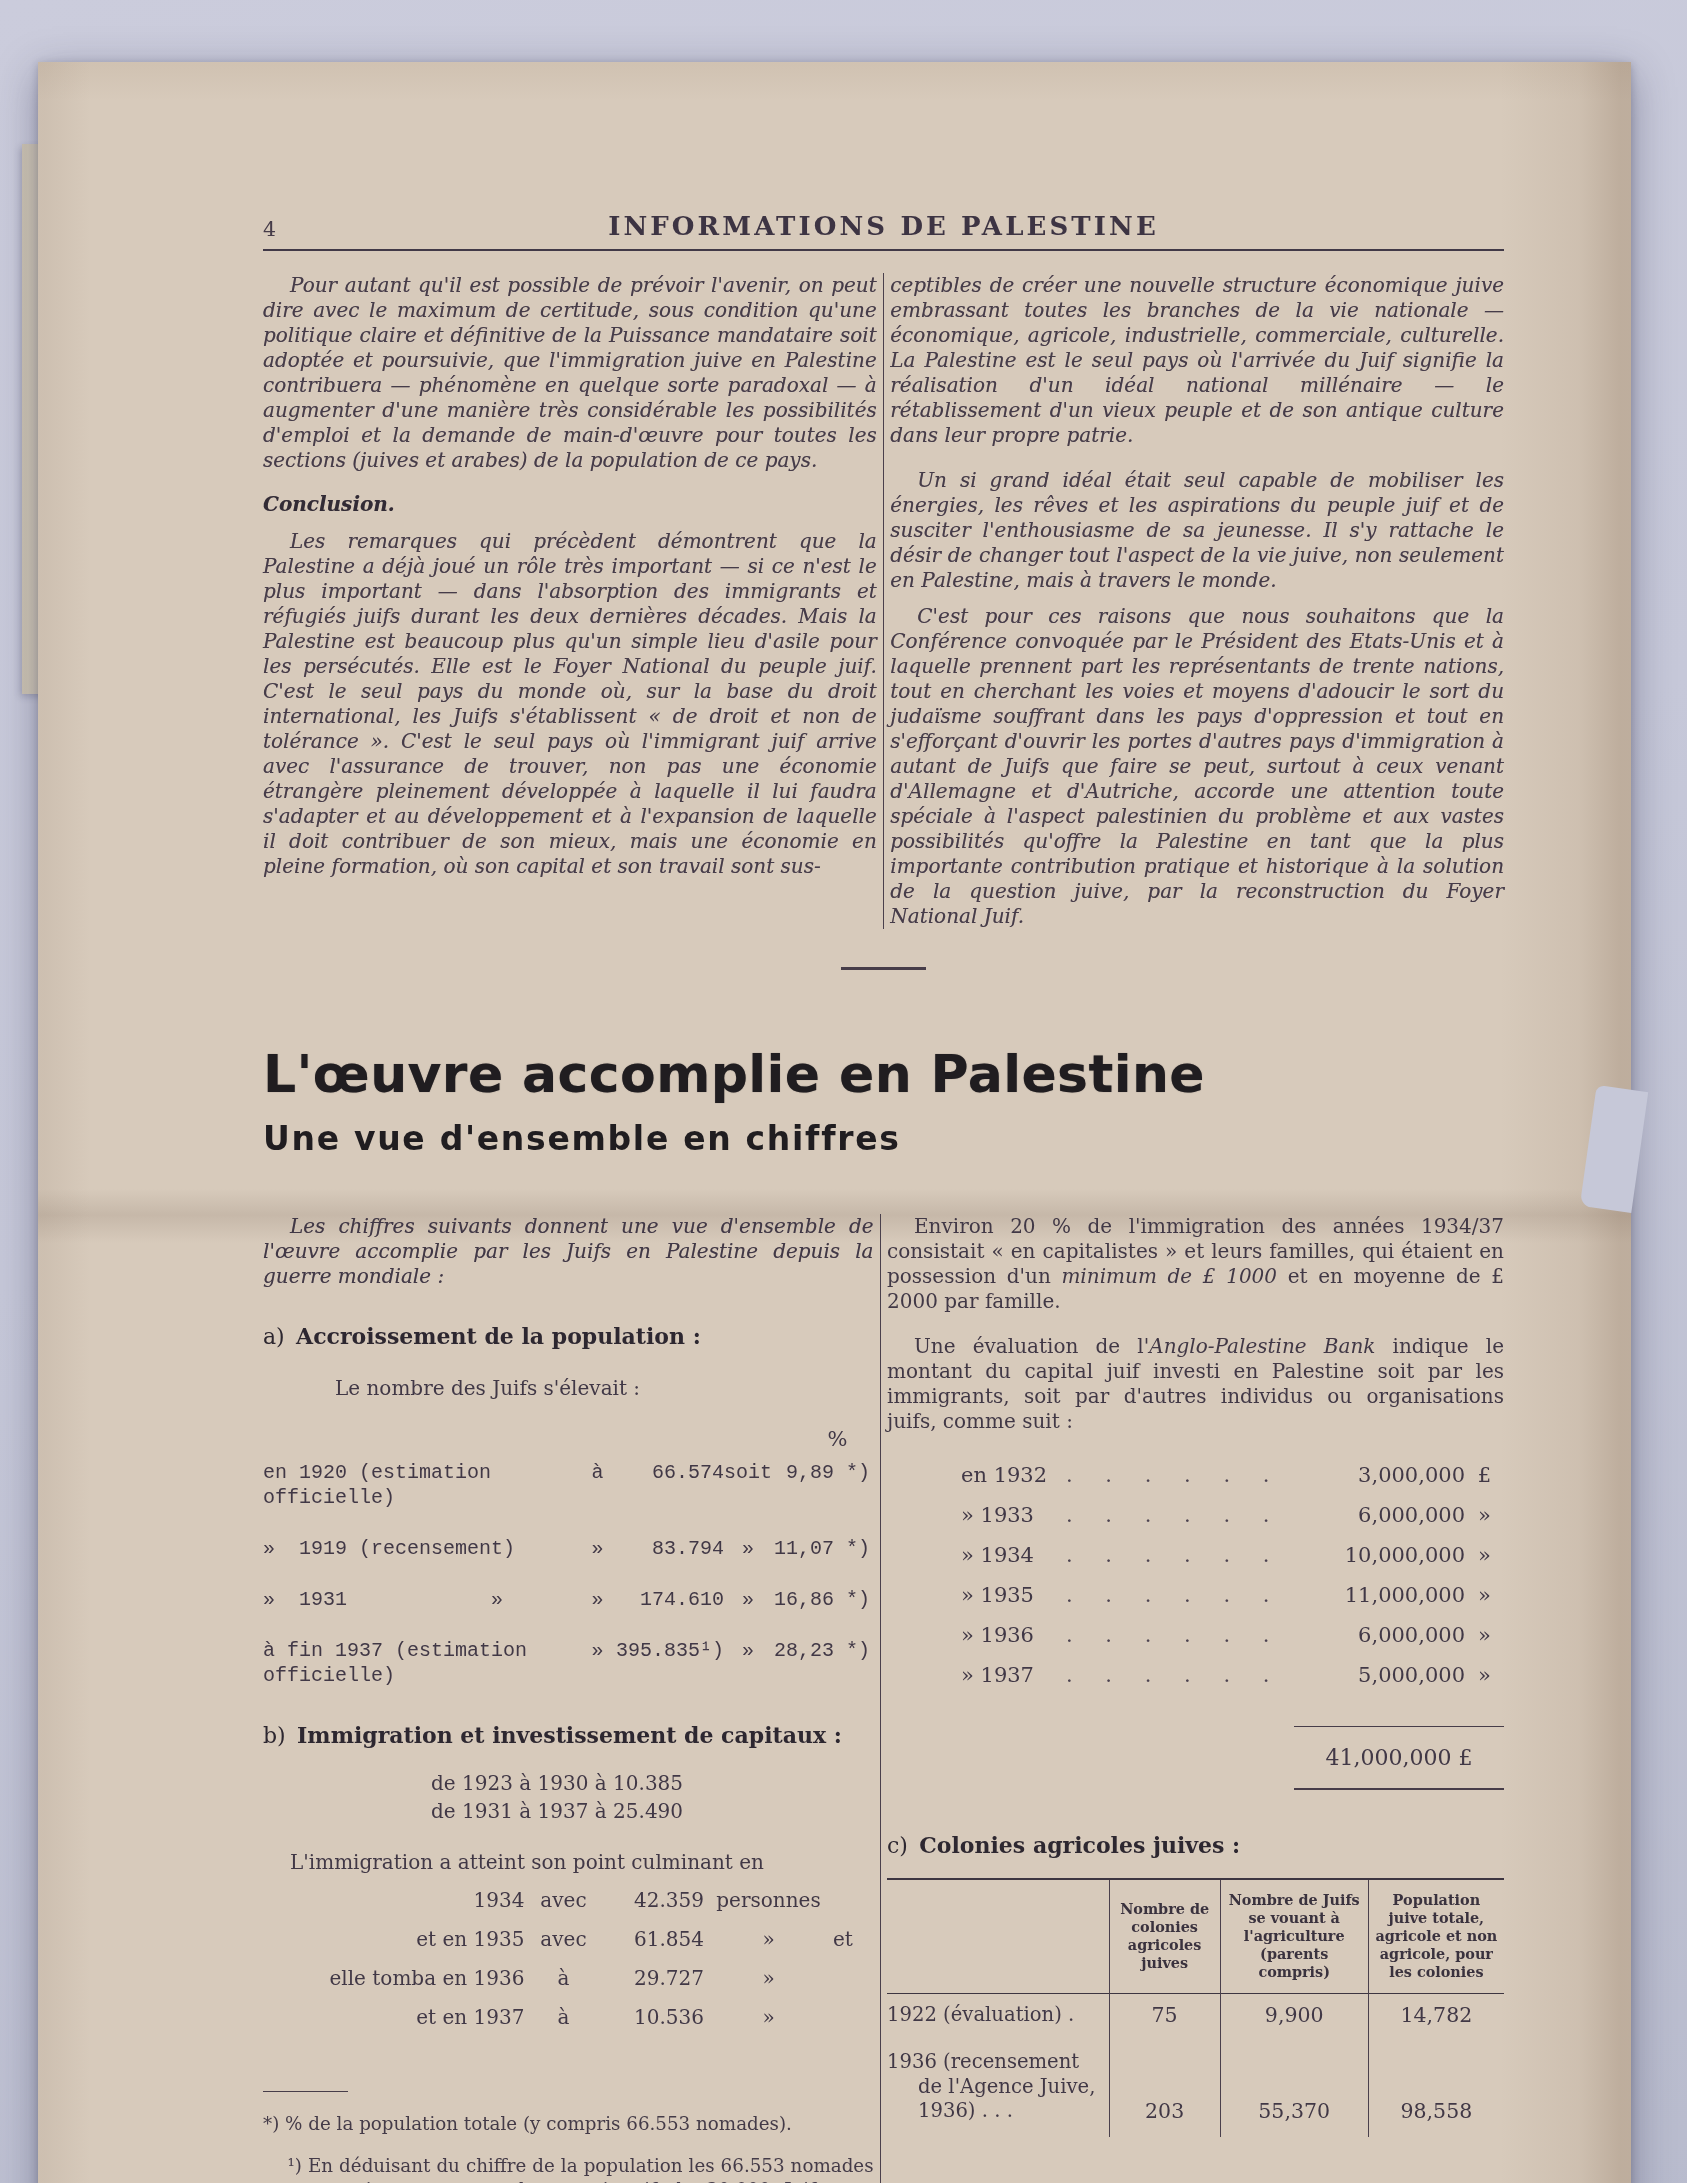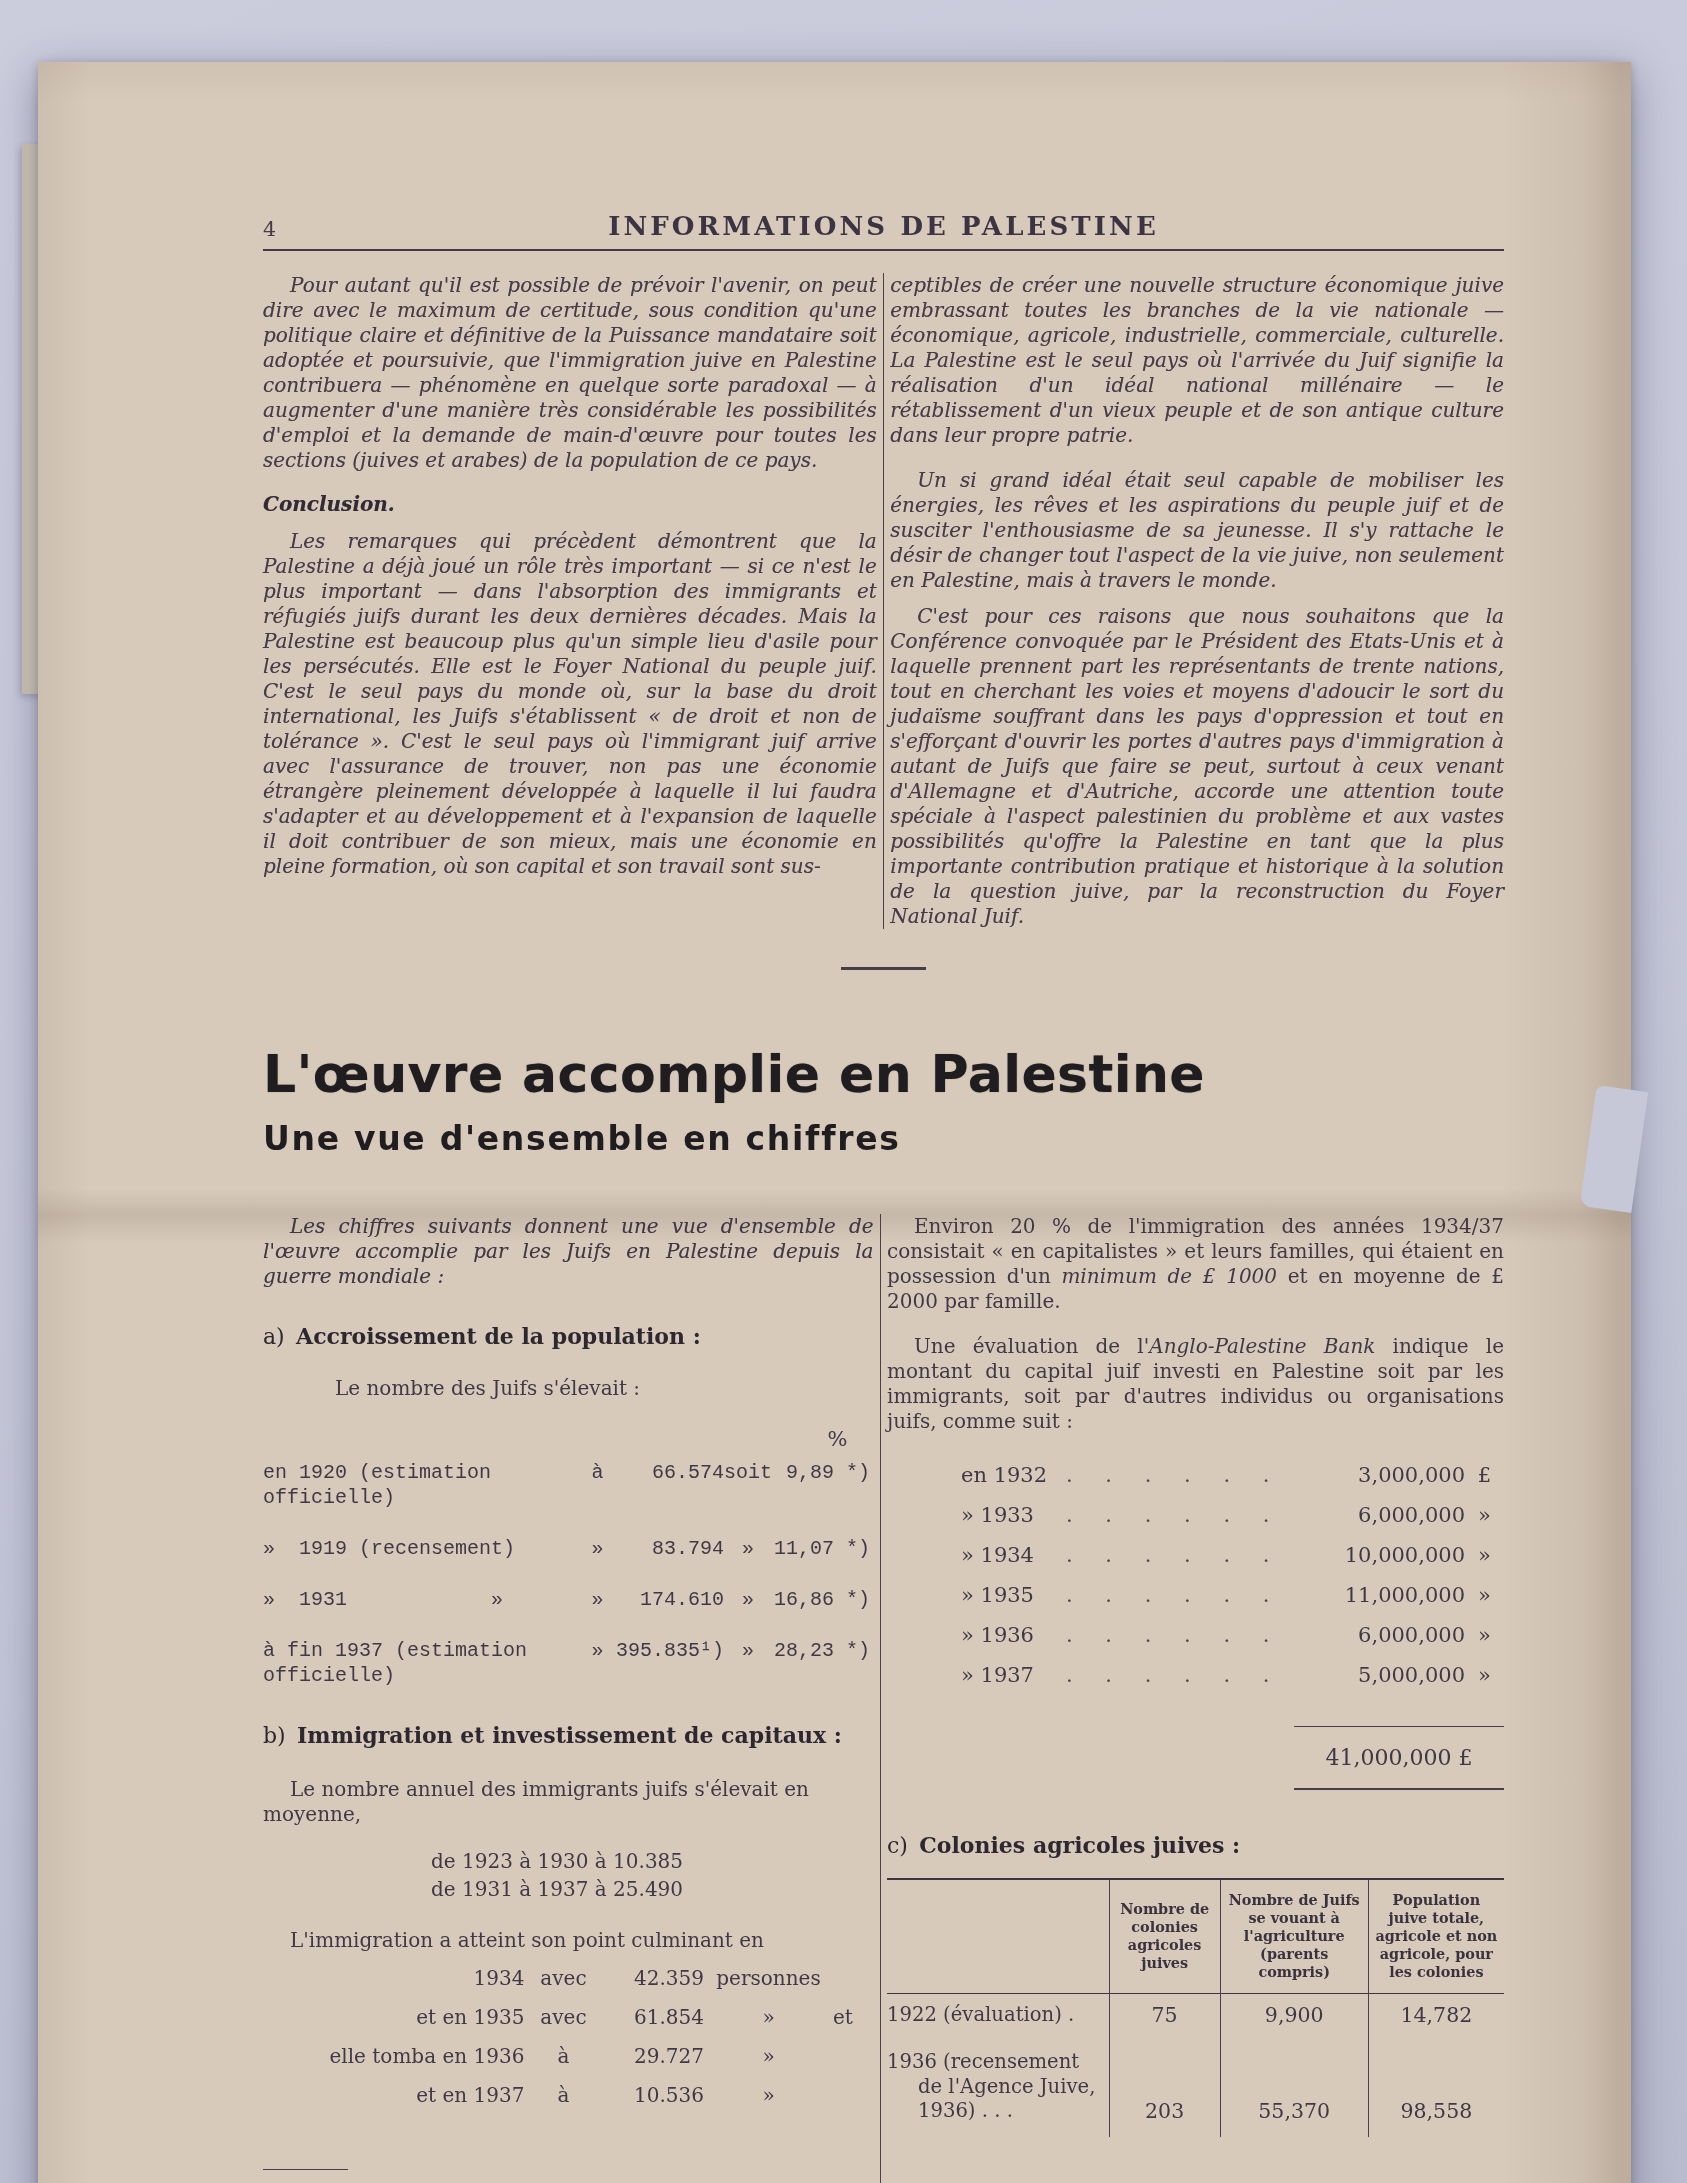--- a/index.html
+++ b/index.html
@@ -154,21 +154,20 @@
 
           <div class="c1">à fin 1937 (estimation officielle)</div>
           <div class="c2">»</div>
           <div class="c3">395.835¹)</div>
           <div class="c4">»</div>
           <div class="c5">28,23 *)</div>
         </div>
 
         <p class="sec-head"><span class="lbl">b)</span><span>Immigration et investissement de capitaux :</span></p>
 
-        <p class="indent" style="margin-top:28px;">Le nombre annuel des immigrants juifs s'élevait en moyenne,</p>
         <div class="avg-lines">
           <div>de 1923 à 1930 à 10.385</div>
           <div>de 1931 à 1937 à 25.490</div>
         </div>
 
         <p class="indent" style="margin-top:25px;">L'immigration a atteint son point culminant en</p>
         <div class="peak-grid">
           <div class="c1">1934</div>
           <div class="c2">avec</div>
           <div class="c3">42.359</div>

